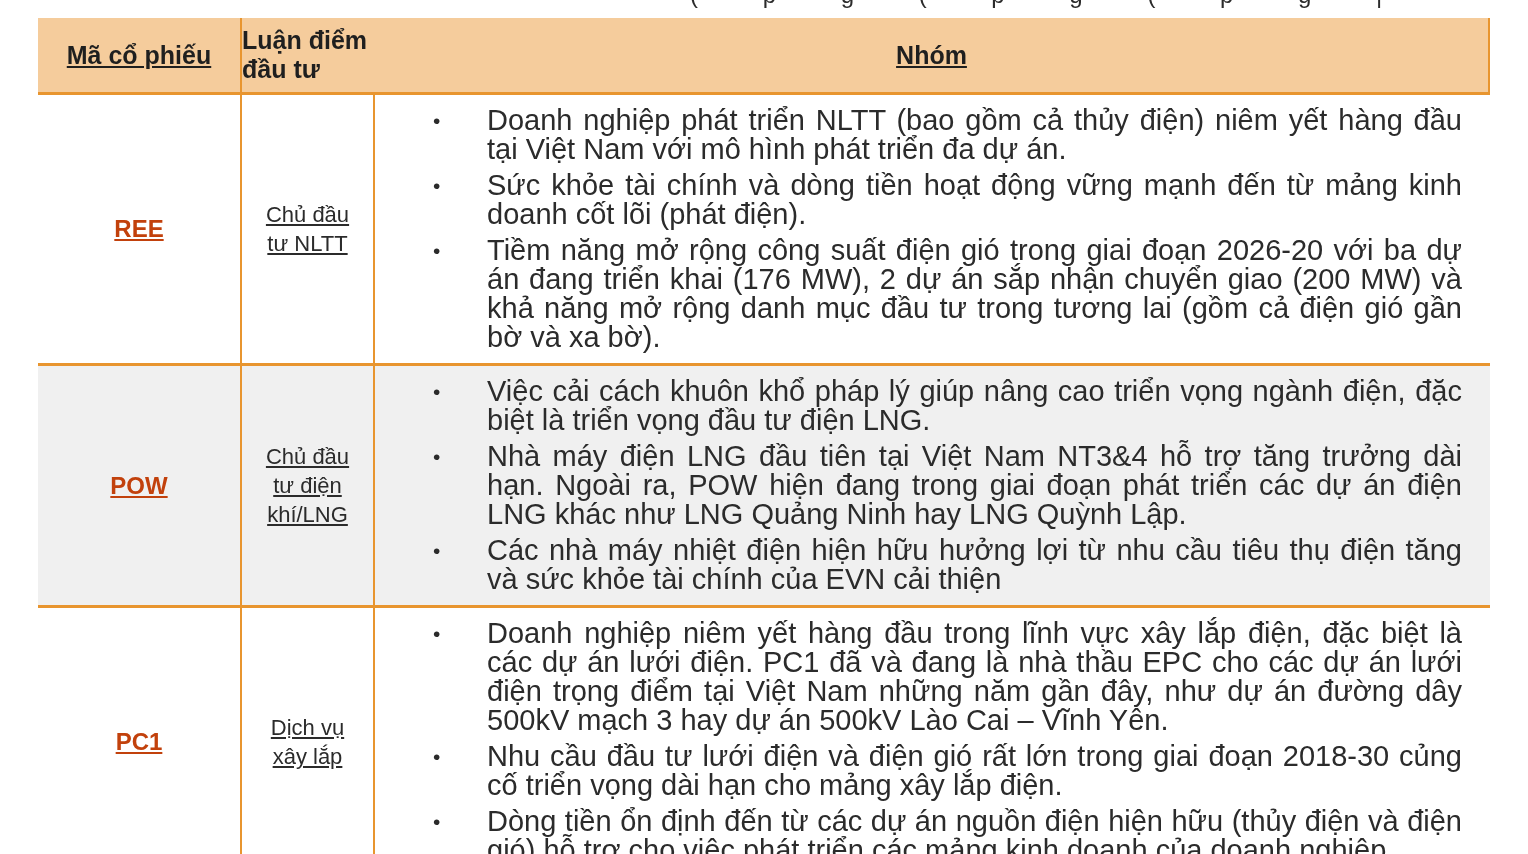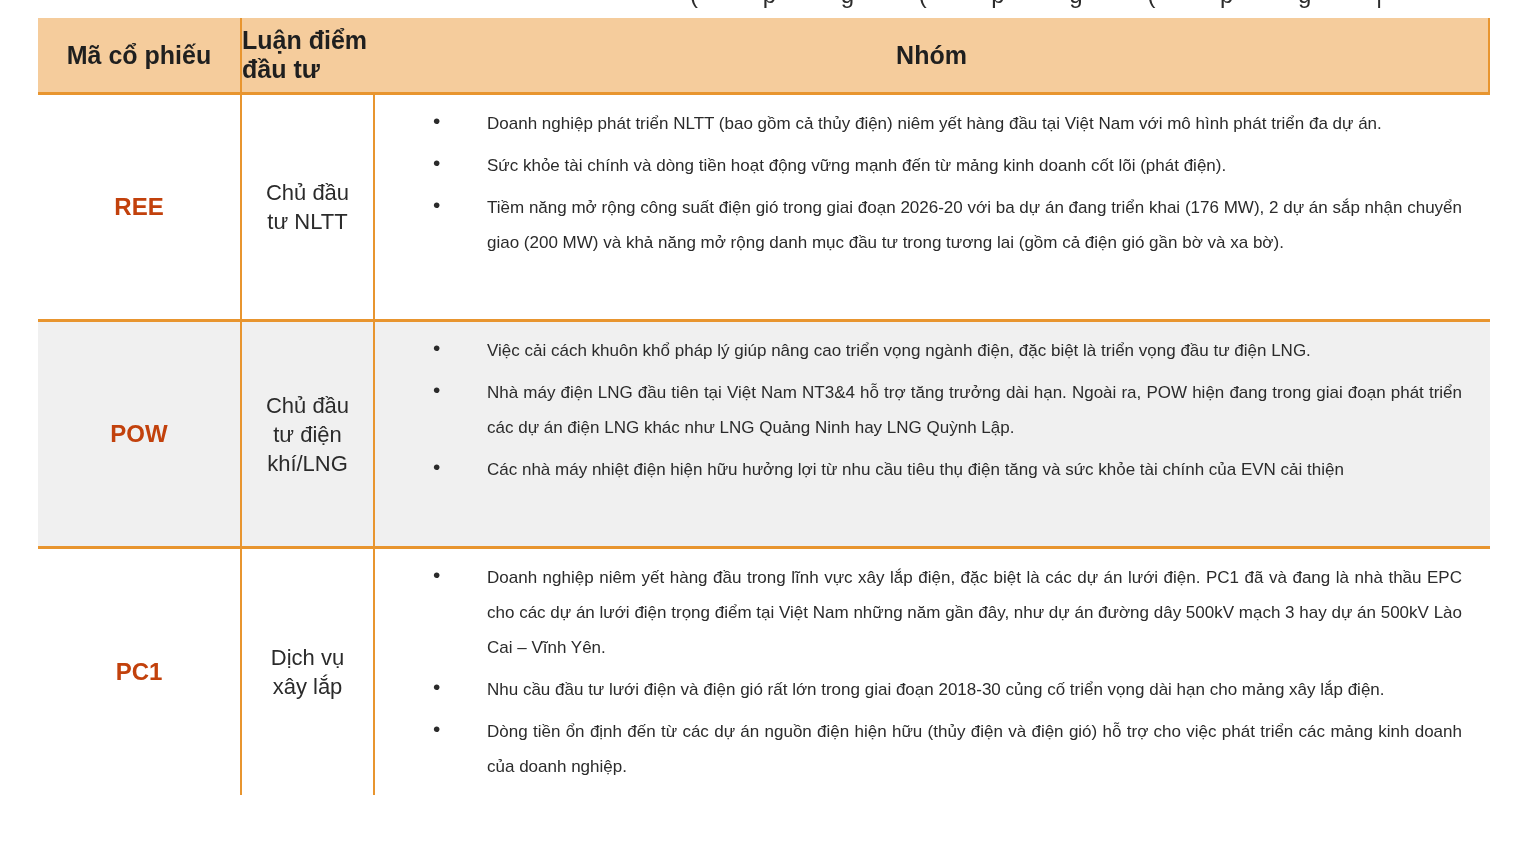--- a/index.html
+++ b/index.html
@@ -60,21 +60,21 @@
     justify-content: center;
     font-weight: bold;
     font-size: 25px;
     color: #1f1f1f;
   }
 
   .t-body .t-row { background: #ffffff; }
   .t-body .t-row:nth-child(even) { background: var(--alt-bg); }
 
   .cell { box-sizing: border-box; }
-  .cell.c1, .cell.c2 { border-right: 2px solid var(--border); }
+  .cell.c1, .cell.c2 { border-right: 2px solid var(--border); text-decoration: underline; }
   .t-head .cell.c1, .t-head .cell.c2 { border-right: 2px solid var(--border); }
 
   .t-body .cell.c1 {
     display: flex;
     align-items: center;
     justify-content: center;
     font-weight: bold;
     font-size: 24px;
     color: #c2410c;
   }
@@ -102,22 +102,22 @@
     flex: 0 0 112px;
     text-align: left;
     padding-left: 58px;
     box-sizing: border-box;
     font-size: 21px;
     line-height: 29px;
     color: #2b2b2b;
   }
   .bullet-text {
     flex: 1 1 auto;
-    font-size: 17px;
-    line-height: 35px;
+    font-size: 29px;
+    line-height: 29px;
     text-align: justify;
     color: #2b2b2b;
   }
 </style>
 </head>
 <body style="--header-bg: #F5CC9C; --border: #E8952F; --alt-bg: #F0F0F0;">
 
 <div class="top-remnant">
   <span>( p g ( p g ( p g |</span>
 </div>

